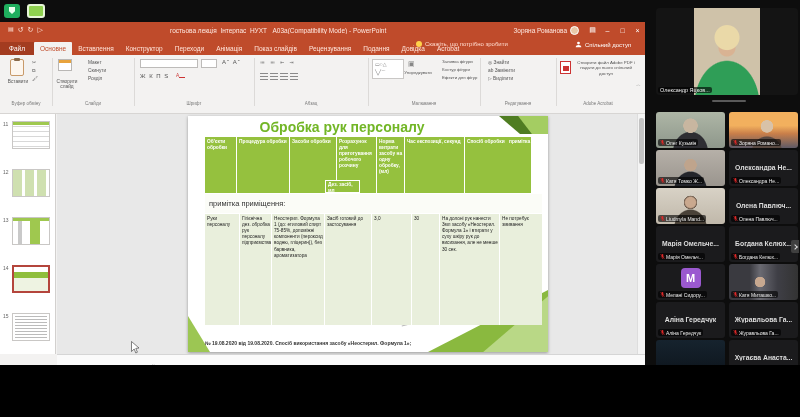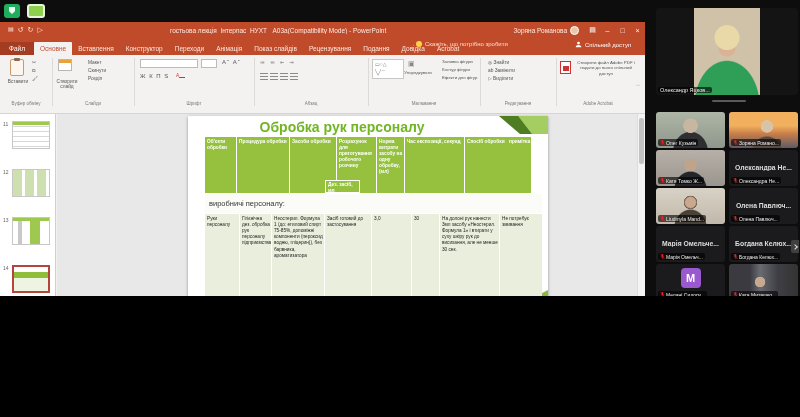--- a/index.html
+++ b/index.html
@@ -1,17 +1,17 @@
 <!DOCTYPE html>
 <html><head>
 <meta charset="utf-8">
 <style>
   html,body{margin:0;padding:0;background:#000;}
   *{box-sizing:border-box;font-family:"Liberation Sans","DejaVu Sans",sans-serif;}
-  #stage{position:relative;width:800px;height:296px;background:#0d0d0d;overflow:hidden;}
+  #stage{position:relative;width:800px;height:365px;background:#0d0d0d;overflow:hidden;}
   .abs{position:absolute;}
 
   
   .top-icon{position:absolute;top:4px;border-radius:3px;}
   #shield-ic{left:4px;width:16px;height:14px;background:#1fae5e;}
   #shield-ic::after{content:"";position:absolute;left:5px;top:3px;width:6px;height:7px;background:#eaffef;clip-path:polygon(0 0,100% 0,100% 60%,50% 100%,0 60%);}
   #share-ic{left:27px;width:18px;height:14px;background:#8fd14f;border:2px solid #e7f5d8;}
 
   
   #ppt{left:0;top:22px;width:645px;height:350px;background:#f3f2f1;}
@@ -308,21 +308,21 @@
             <div>Розрахунок для приготування робочого розчину</div>
 
             <div>Норма витрати засобу на одну обробку, (мл)</div>
 
             <div>Час експозиції, секунд</div>
 
             <div>Спосіб обробки</div>
 
             <div>примітка</div>
           </div>
-        <div id="section-row">виробничі персоналу:</div>
+        <div id="section-row">примітка приміщення:</div>
         <div id="trow">
 
             <div>Руки персоналу</div>
 
             <div>Гігієнічна дез. обробка рук персоналу підприємства</div>
 
             <div>Неостерил. Формула 1 (до: етиловий спирт 75-85%, допоміжні компоненти (пероксид водню, гліцерин)), без барвника, ароматизатора</div>
 
             <div>Засіб готовий до застосування</div>
 

